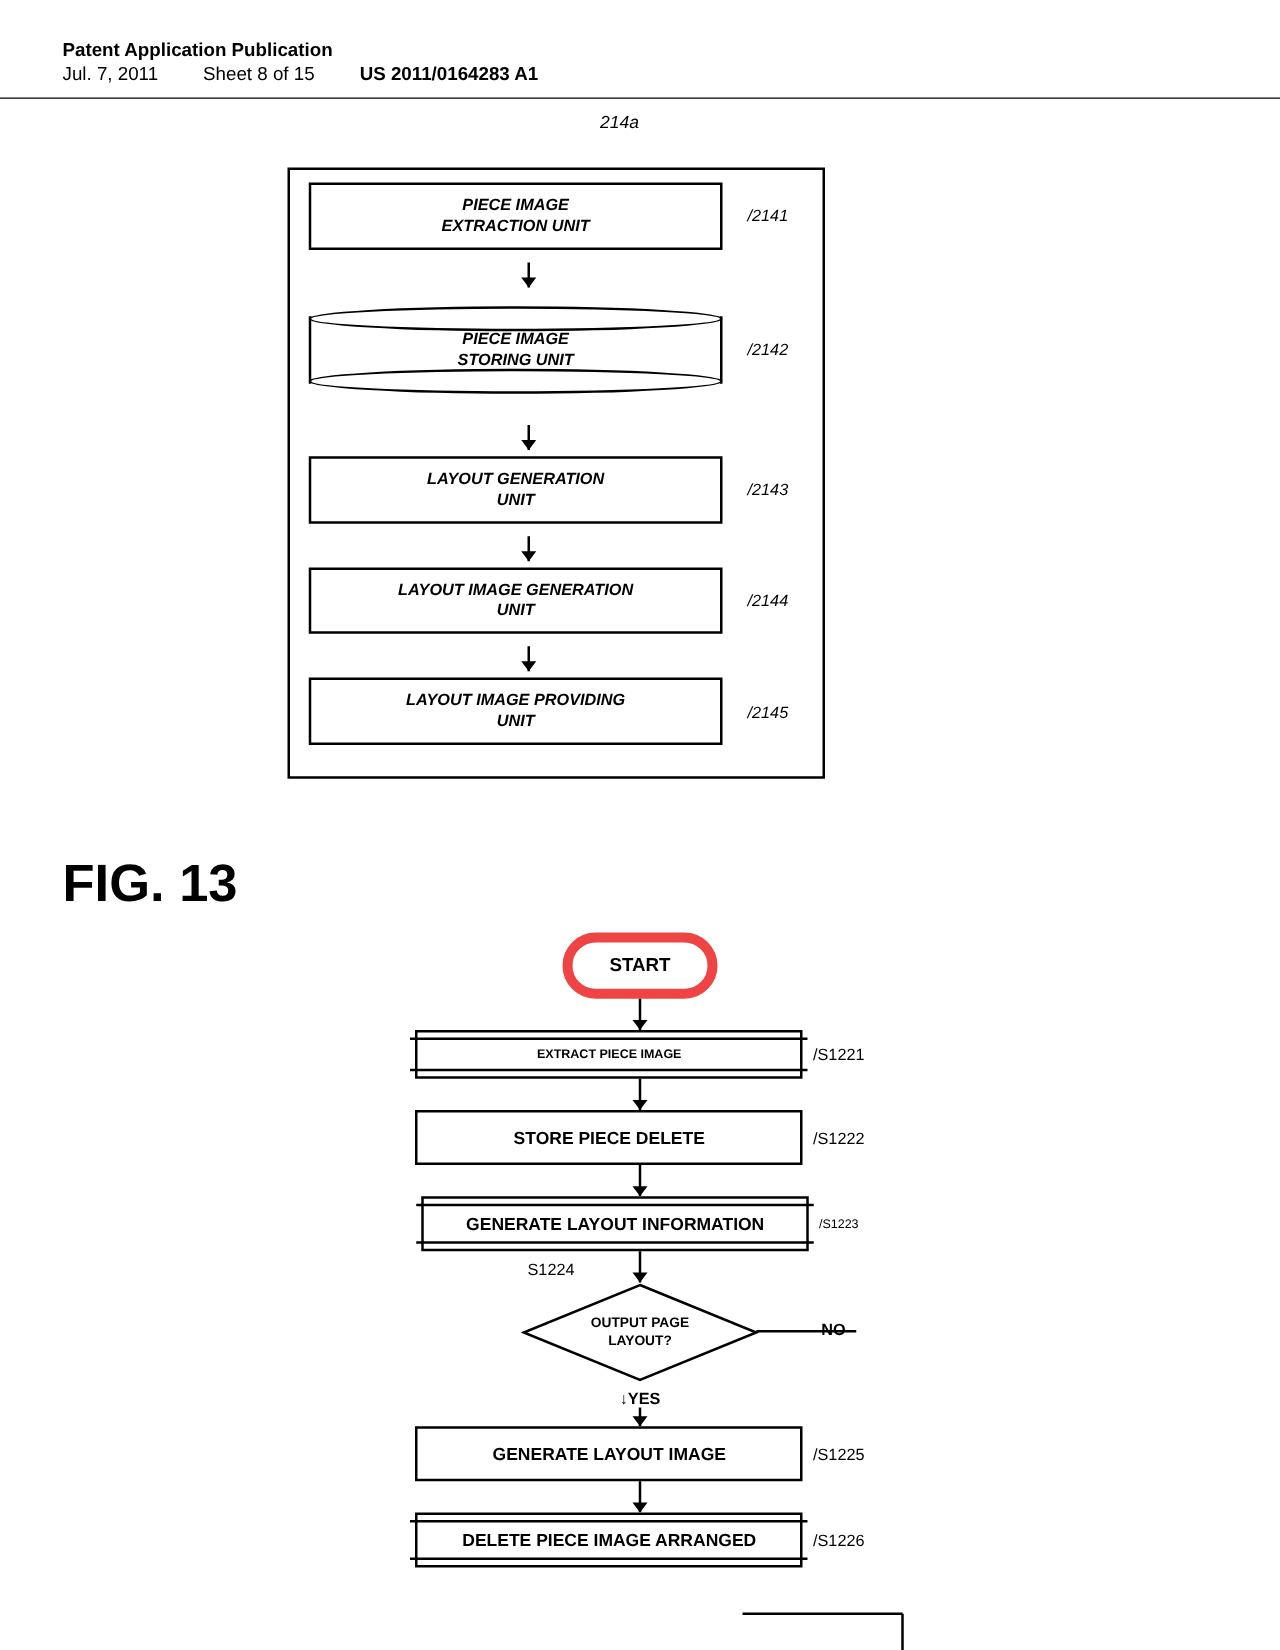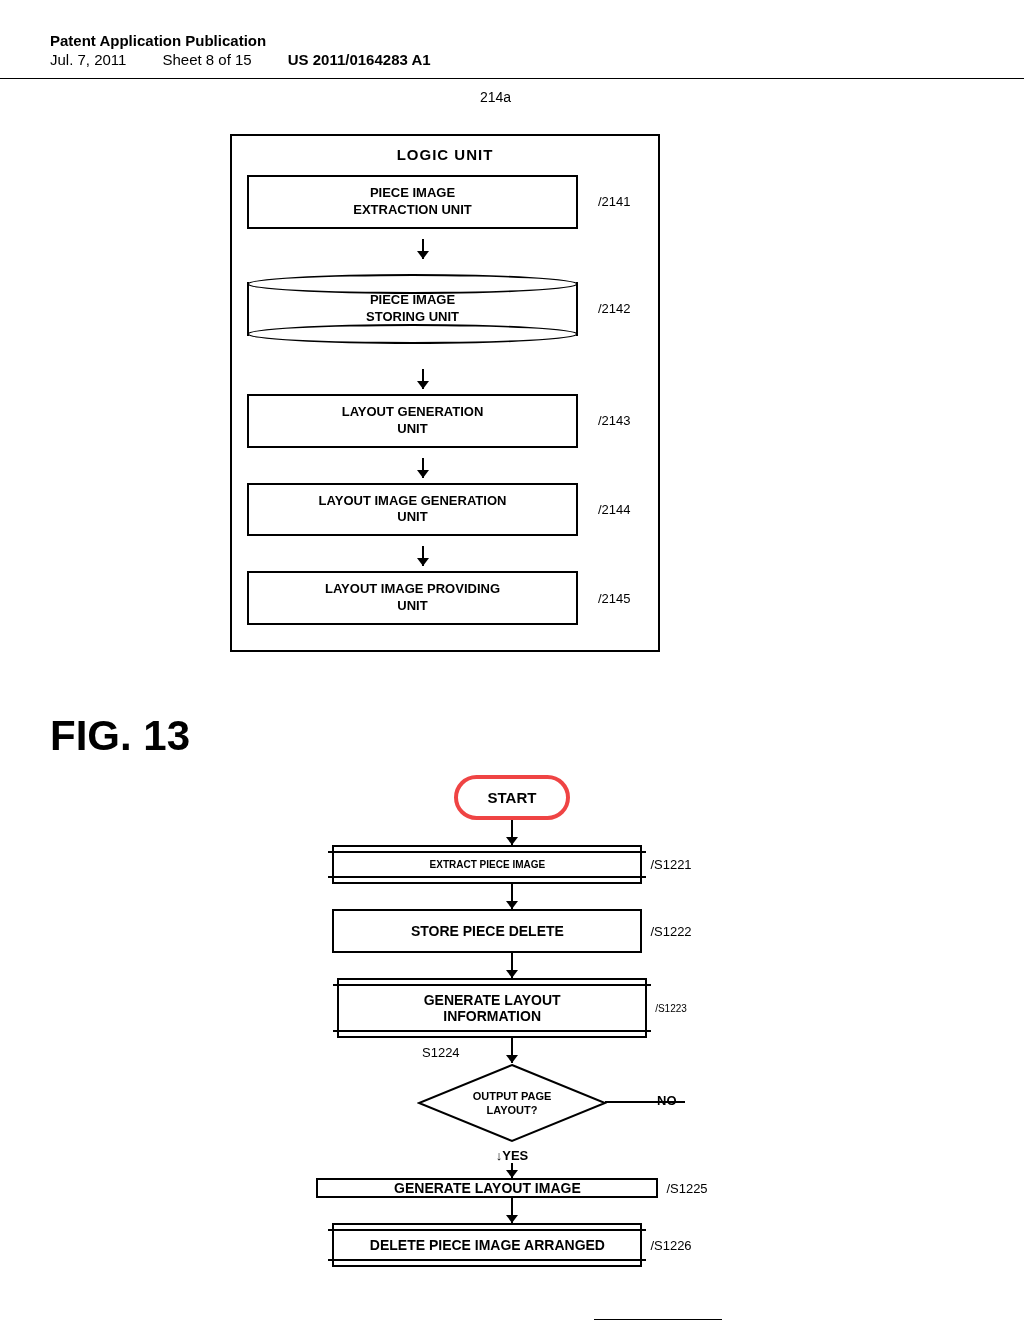--- a/index.html
+++ b/index.html
@@ -109,21 +109,21 @@
       white-space: nowrap;
       min-width: 45px;
     }
 
     
     .fig13-container {
       position: relative;
     }
 
     .fc-oval {
-      border: 4px solid #ef4444;
+      border: 8px solid #ef4444;
       border-radius: 50px;
       padding: 10px 30px;
       font-size: 15px;
       font-weight: bold;
       text-align: center;
       background: #fff;
       min-width: 110px;
     }
 
     .fc-row {
@@ -146,25 +146,24 @@
       <span class="header-sheet">Sheet 8 of 15</span>
       <span class="header-patent">US 2011/0164283 A1</span>
     </div>
   </div>
 </div>
 
 <div class="content">
 
   <div class="fig12-container">
     
-    <div style="position:relative; display:inline-block; margin-left:180px;">
+    <div style="position:relative; display:inline-block; margin-left:180px;font-style:italic;">
       <span class="fig12-ref" style="position:absolute; top:-20px; left:250px; font-size:14px;">214a</span>
       
       <div class="logic-unit-box" style="margin-left:0;">
-        <div class="logic-unit-title">LOGIC UNIT</div>
 
         <div class="unit-row">
           <div class="unit-box">PIECE IMAGE<br>EXTRACTION UNIT</div>
           <span class="unit-ref">/2141</span>
         </div>
 
         <div style="display:flex; justify-content:center; margin: 5px 0 5px 0;">
           <div style="width:2px; height:20px; background:#000; position:relative; margin-right:45px;">
             <div style="position:absolute; bottom:0; left:-5px; border-left:6px solid transparent; border-right:6px solid transparent; border-top:8px solid #000;"></div>
           </div>
@@ -255,21 +254,21 @@
           </div>
           <span style="font-size:13px; margin-left:8px; white-space:nowrap;">/S1222</span>
         </div>
 
         <div style="width:2px; height:25px; background:#000; position:relative; margin:0 auto;">
           <div style="position:absolute; bottom:0; left:-5px; border-left:6px solid transparent; border-right:6px solid transparent; border-top:8px solid #000;"></div>
         </div>
 
         <div class="fc-row">
           <div style="position:relative; width:310px;">
-            <div style="border:2px solid #000; padding:12px 36px; font-size:14px; font-weight:bold; text-align:center; background:#fff; position:relative;">
+            <div style="border:2px solid #000; padding:12px 20px; font-size:14px; font-weight:bold; text-align:center; background:#fff; position:relative;">
               <div style="position:absolute; top:4px; left:-6px; right:-6px; bottom:4px; border-top:2px solid #000; border-bottom:2px solid #000;"></div>
               <span>GENERATE LAYOUT INFORMATION</span>
             </div>
           </div>
           <span style="font-size:10px; margin-left:8px; white-space:nowrap;">/S1223</span>
         </div>
 
         <div style="width:2px; height:25px; background:#000; position:relative; margin:0 auto;">
           <div style="position:absolute; bottom:0; left:-5px; border-left:6px solid transparent; border-right:6px solid transparent; border-top:8px solid #000;"></div>
         </div>
@@ -291,21 +290,21 @@
 
         <div style="position:relative; display:flex; flex-direction:column; align-items:center;">
           <div style="font-size:13px; font-weight:bold; margin-top:5px;">↓YES</div>
         </div>
 
         <div style="width:2px; height:15px; background:#000; position:relative; margin:0 auto;">
           <div style="position:absolute; bottom:0; left:-5px; border-left:6px solid transparent; border-right:6px solid transparent; border-top:8px solid #000;"></div>
         </div>
 
         <div class="fc-row">
-          <div style="width:342px; border:2px solid #000; padding:0 20px; font-size:14px; font-weight:bold; text-align:center; background:#fff;">
+          <div style="width:310px; border:2px solid #000; padding:12px 20px; font-size:14px; font-weight:bold; text-align:center; background:#fff;">
             <span>GENERATE LAYOUT IMAGE</span>
           </div>
           <span style="font-size:13px; margin-left:8px; white-space:nowrap;">/S1225</span>
         </div>
 
         <div style="width:2px; height:25px; background:#000; position:relative; margin:0 auto;">
           <div style="position:absolute; bottom:0; left:-5px; border-left:6px solid transparent; border-right:6px solid transparent; border-top:8px solid #000;"></div>
         </div>
 
         <div class="fc-row">

